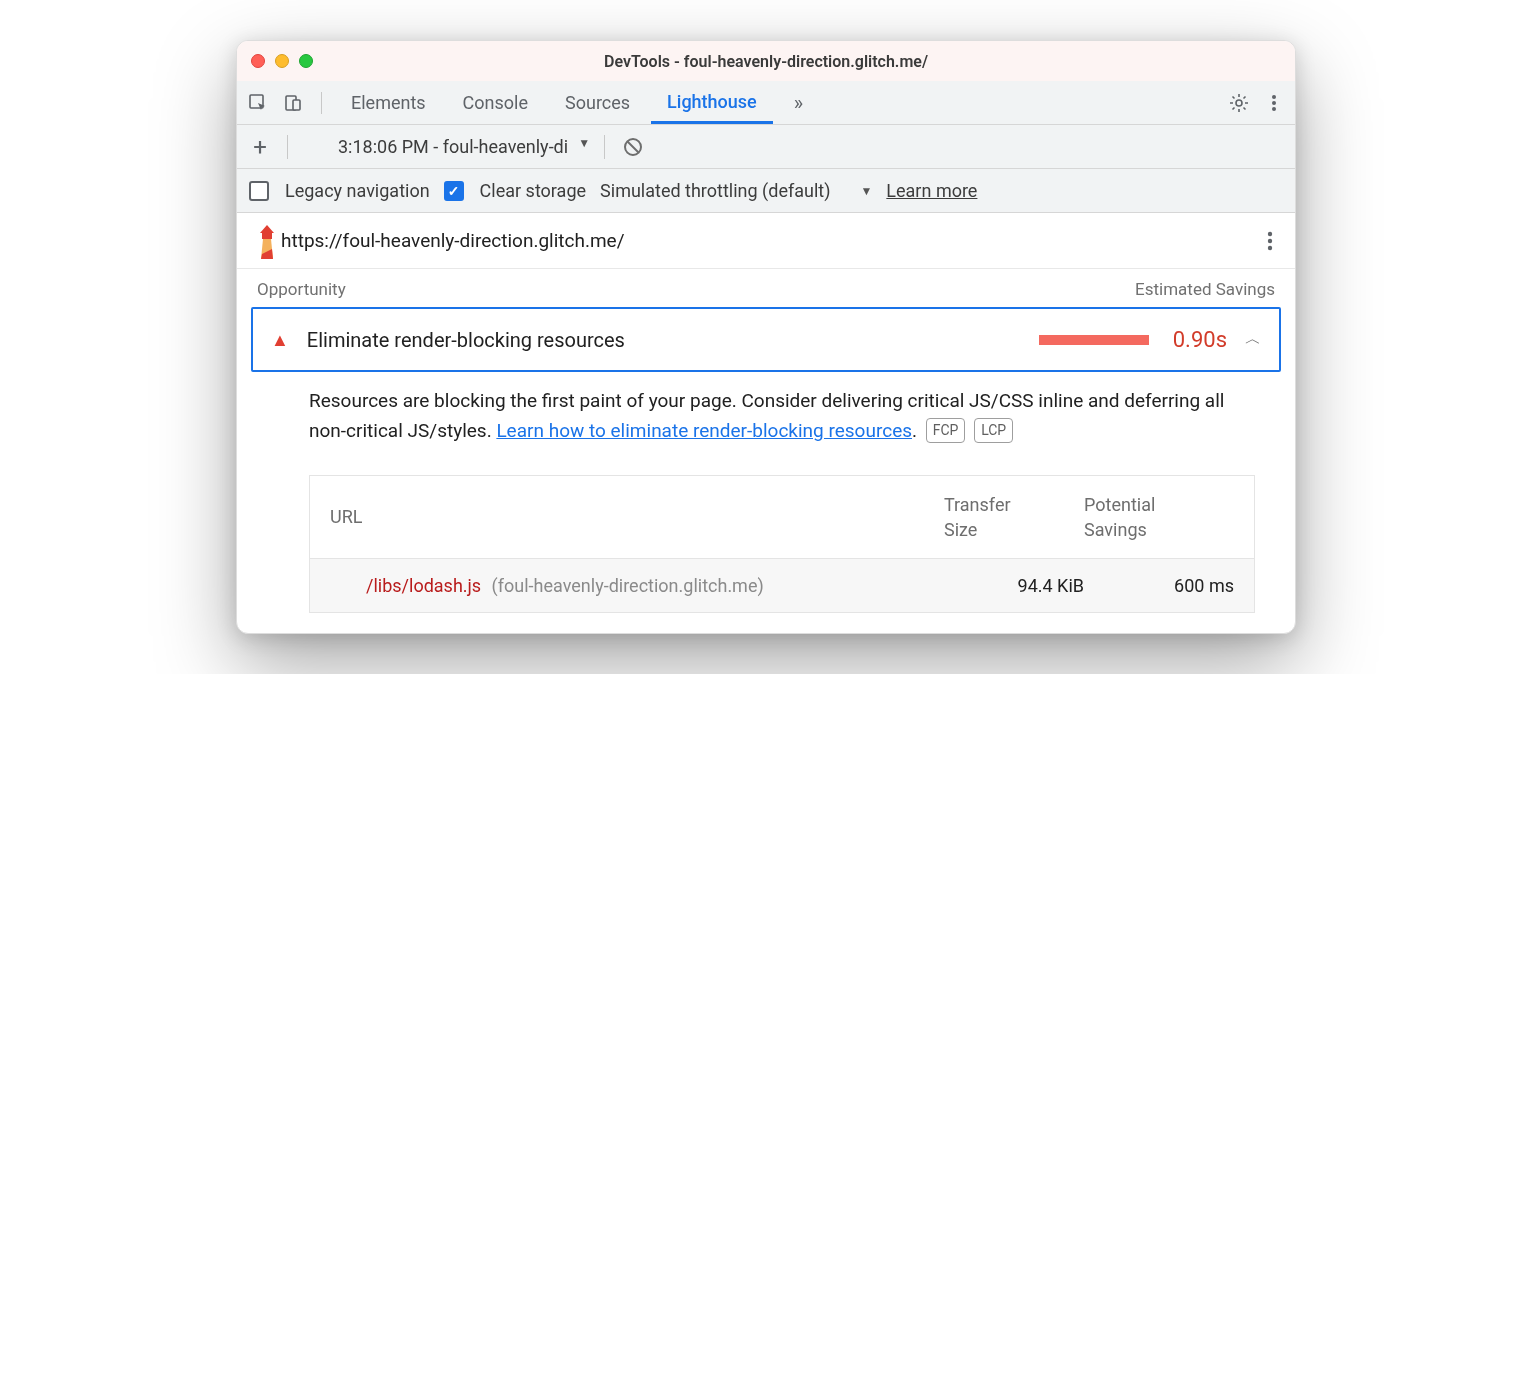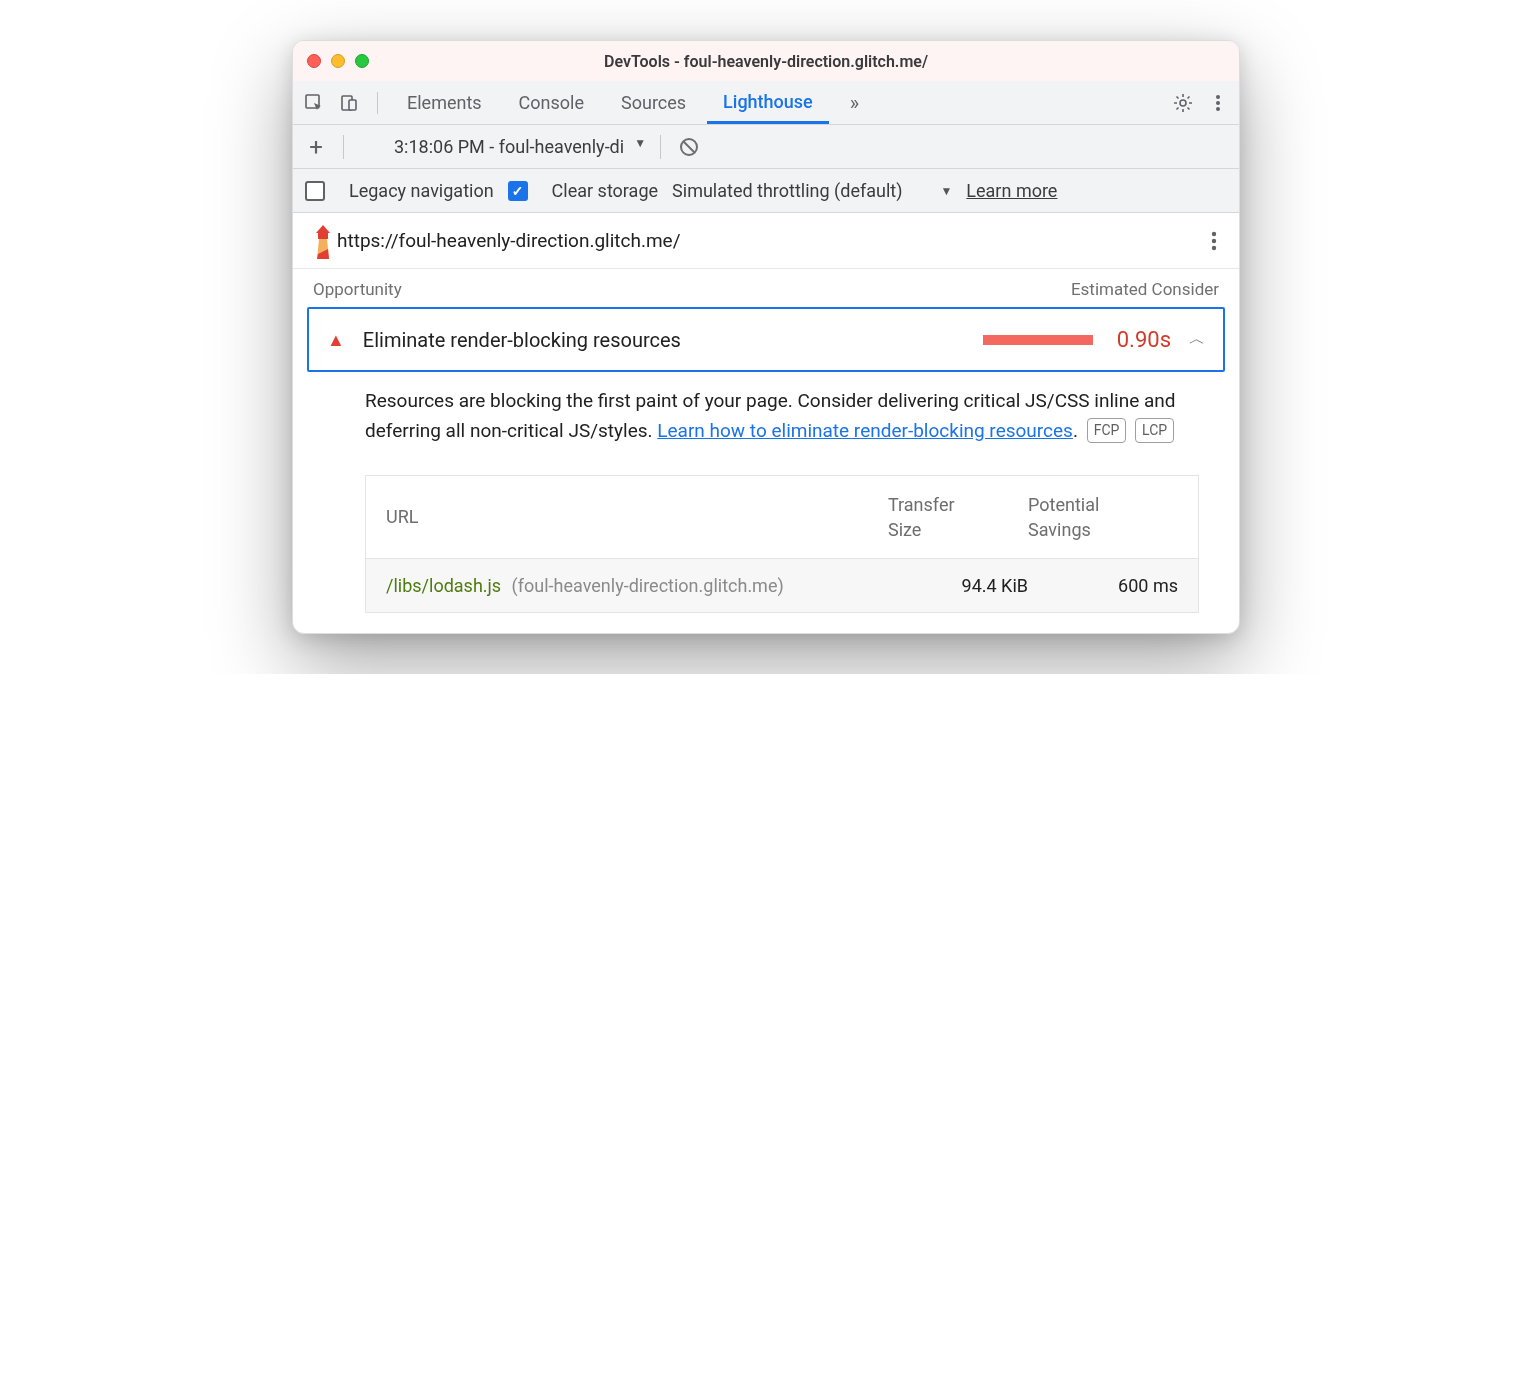--- a/index.html
+++ b/index.html
@@ -5,21 +5,21 @@
   * { box-sizing: border-box; margin: 0; padding: 0; }
   body {
     font-family: -apple-system, BlinkMacSystemFont, "Segoe UI", Roboto, Helvetica, Arial, sans-serif;
     background: #fff;
     display: flex;
     align-items: flex-start;
     justify-content: center;
     padding: 40px;
   }
   .window {
-    width: 948px;
+    width: 1060px;
     background: #fff;
     border-radius: 12px;
     box-shadow: 0 30px 80px rgba(0,0,0,0.35), 0 4px 20px rgba(0,0,0,0.15);
     overflow: hidden;
     border: 1px solid #ddd;
   }
   
   .titlebar {
     height: 40px;
     background: #fdf4f3;
@@ -92,21 +92,21 @@
     font-size: 18px;
     color: #3c3c3c;
   }
   .checkbox {
     width: 20px; height: 20px; border: 2px solid #5f6368; border-radius: 3px;
     display: inline-flex; align-items: center; justify-content: center;
     background: #fff; cursor: pointer;
   }
   .checkbox.checked { background: #1a73e8; border-color: #1a73e8; color: #fff; }
   .checkbox.checked::after { content: "✓"; font-size: 14px; font-weight: bold; }
-  .opt-group { display: flex; align-items: center; gap: 24px; }
+  .opt-group { display: flex; align-items: center; gap: 16px; }
   .learn-more { text-decoration: underline; color: #3c3c3c; cursor: pointer; }
   
   .urlbar {
     height: 56px; display: flex; align-items: center; padding: 0 16px; 
     border-bottom: 1px solid #e8e8e8;
   }
   .lh-icon { width: 28px; height: 32px; }
   .url-text { font-size: 19px; color: #212121; flex: 1; }
   .kebab { font-size: 22px; color: #5f6368; cursor: pointer; padding: 0 6px; }
   
@@ -147,21 +147,21 @@
   }
   .res-table .thead, .res-table .trow {
     display: grid; grid-template-columns: 1fr 140px 150px;
     padding: 16px 20px;
   }
   .res-table .thead { color: #6e6e6e; }
   .res-table .thead .th-right { text-align: left; line-height: 1.4; }
   .res-table .trow { border-top: 1px solid #e4e4e4; }
   .res-table .trow:nth-child(even) { background: #f7f7f7; }
   .res-table .td-right { text-align: right; color: #212121; }
-  .res-table .url-path { color: #4d7c0f; }
+  .res-table .url-path { color: #b91c1c; margin-left: 36px; }
   .res-table .url-host { color: #8a8a8a; margin-left: 6px; }
   svg { display: block; }
 </style>
 </head>
 <body>
 
 <div class="window">
 
   <div class="titlebar">
     <div class="traffic">
@@ -253,21 +253,21 @@
       <svg width="6" height="22" viewBox="0 0 6 22">
           <circle cx="3" cy="4" r="2.2" fill="#5f6368"></circle>
           <circle cx="3" cy="11" r="2.2" fill="#5f6368"></circle>
           <circle cx="3" cy="18" r="2.2" fill="#5f6368"></circle>
         </svg>
     </div>
   </div>
 
   <div class="op-header">
     <span>Opportunity</span>
-    <span>Estimated Consider</span>
+    <span>Estimated Savings</span>
   </div>
 
   <div class="op-item">
     <span class="tri-icon">▲</span>
     <span class="op-title">Eliminate render-blocking resources</span>
     <span class="op-bar"></span>
     <span class="op-time">0.90s</span>
     <span class="op-chev">︿</span>
   </div>
 

